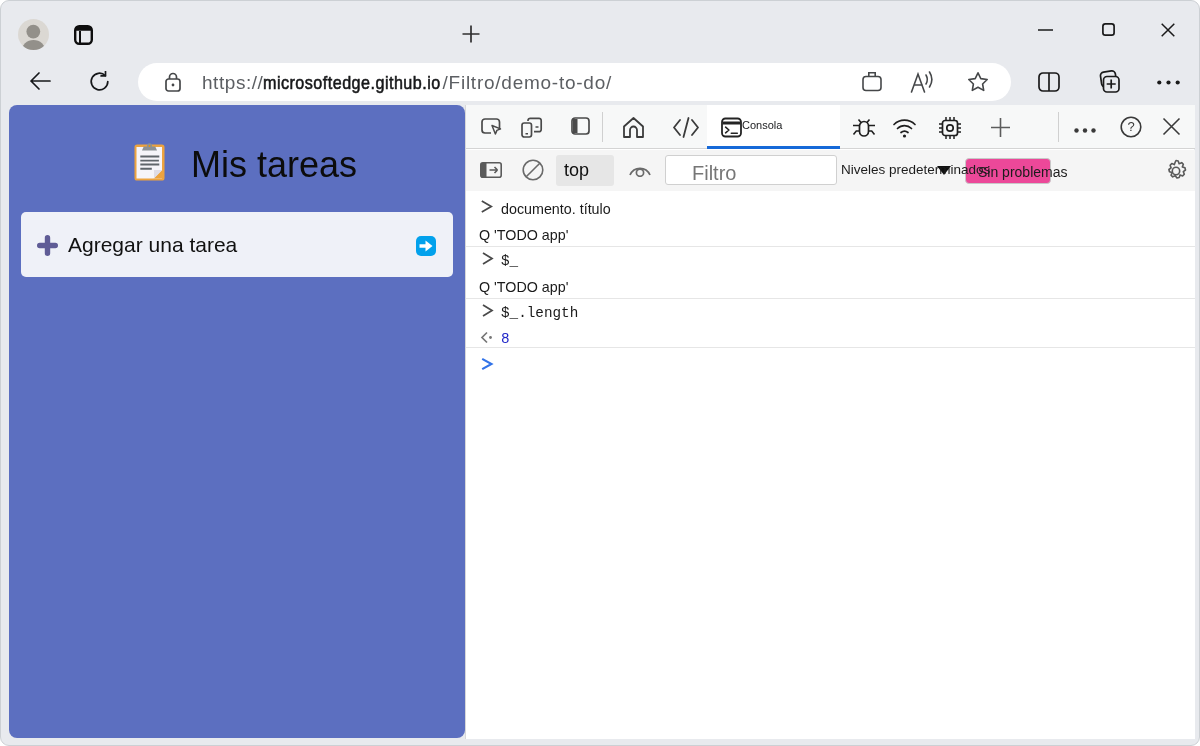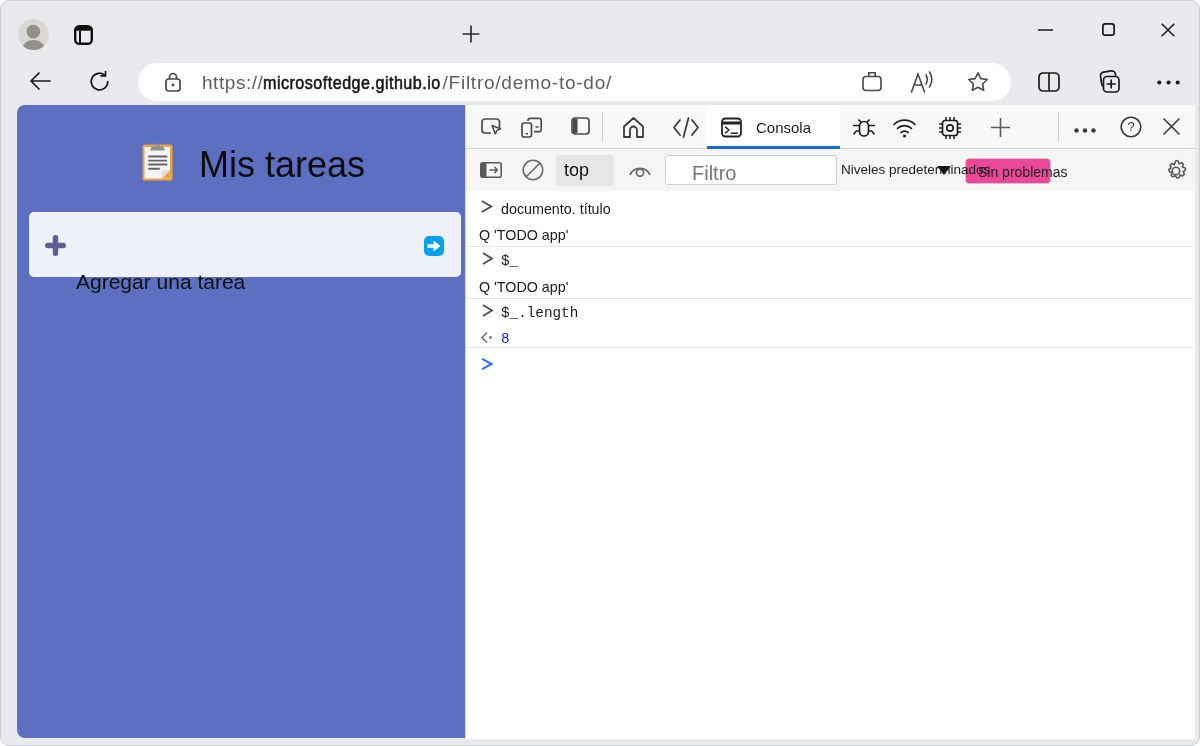--- a/index.html
+++ b/index.html
@@ -16,35 +16,35 @@
   .tabtip { position:absolute; left:36px; top:0; width:195px; height:15.3px; background:#fff; }
   .tabtip span { position:absolute; left:9px; top:1px; font-size:11.5px; line-height:1; color:#151515; white-space:nowrap; }
 
   
   .pill { position:absolute; left:137px; top:62px; width:873px; height:38px; background:#fff; border-radius:19px; }
   .urltext { position:absolute; left:64px; top:8.5px; font-size:19px; line-height:1.15; color:#5c5f63; white-space:nowrap; letter-spacing:0.55px; }
   .urltext .t { letter-spacing:0.75px; }
   .urltext b { color:#17181a; font-weight:normal; -webkit-text-stroke:0.6px #17181a; display:inline-block; transform:scaleX(0.85); transform-origin:0 50%; margin-right:-30px; }
 
   
-  .page { position:absolute; left:16px; top:104px; width:456px; height:633px; background:#5c6fc0; border-radius:8px; }
+  .page { position:absolute; left:8px; top:104px; width:456px; height:633px; background:#5c6fc0; border-radius:8px; }
   .apphead { position:absolute; left:0; top:36px; width:456px; }
   .addrow { position:absolute; left:12px; top:107px; width:432px; height:65px; background:#eff1f8; border-radius:5px; }
   .addrow .plus { position:absolute; left:16px; top:23px; }
-  .addrow .lbl { position:absolute; left:47px; top:21px; font-size:21px; line-height:1.1; color:#111;margin-top:37px; }
+  .addrow .lbl { position:absolute; left:47px; top:21px; font-size:21px; line-height:1.1; color:#111; }
   .gobtn { position:absolute; right:17px; top:23.5px; width:20px; height:20px; background:#02a1ec; border-radius:5px; }
   .notasks { position:absolute; left:0; top:195px; width:456px; text-align:center; font-size:17.5px; color:#0a0a0a; }
 
   
   .dt { position:absolute; left:464px; top:104px; width:729px; height:634px; background:#fff; border-left:1px solid #d8d8d8; }
   .dtrow1 { position:absolute; left:0; top:0; width:729px; height:44px; background:#f7f8f8; border-bottom:1px solid #d4d4d4; }
   .dtrow2 { position:absolute; left:0; top:45px; width:729px; height:48px; background:#f5f5f5; border-bottom:1px solid #d4d4d4; }
   .contab { position:absolute; left:241px; top:0; width:133px; height:44px; background:#fff; }
   .contab .ul { position:absolute; left:0; bottom:0; width:133px; height:3px; background:#1669d8; }
-  .contab .txt { position:absolute; left:49px; top:13.5px; font-size:15px; color:#202124; }
+  .contab .txt { position:absolute; left:35px; top:13.5px; font-size:11px; color:#202124; }
   .vsep { position:absolute; top:7px; width:1px; height:30px; background:#d0d0d0; }
   .topbox { position:absolute; left:90px; top:5px; width:58px; height:31px; background:#e6e6e6; border-radius:3px; }
   .topbox span { position:absolute; left:8px; top:6px; font-size:18px; line-height:1; color:#0f0f0f; }
   .filter { position:absolute; left:199px; top:5px; width:172px; height:30px; background:#fff; border:1px solid #d0d0d0; border-radius:3px; }
   .filter span { position:absolute; left:26px; top:7px; font-size:20px; line-height:1; color:#767676; }
   .niveles { position:absolute; left:375px; top:12px; z-index:3; font-size:13.5px; color:#1c1c1c; white-space:nowrap; }
   .sinprob { position:absolute; left:499px; top:8px; z-index:2; width:86px; height:26px; background:#ec4899; border:1px solid #c8c8c8; border-radius:4px; }
   .sinprob span { position:absolute; left:12px; top:5px; font-size:14px; line-height:1.15; color:#1c1c1c; white-space:nowrap; }
 
   .console { position:absolute; left:0; top:86px; width:729px; height:548px; background:#fff; font-size:14.3px; }

